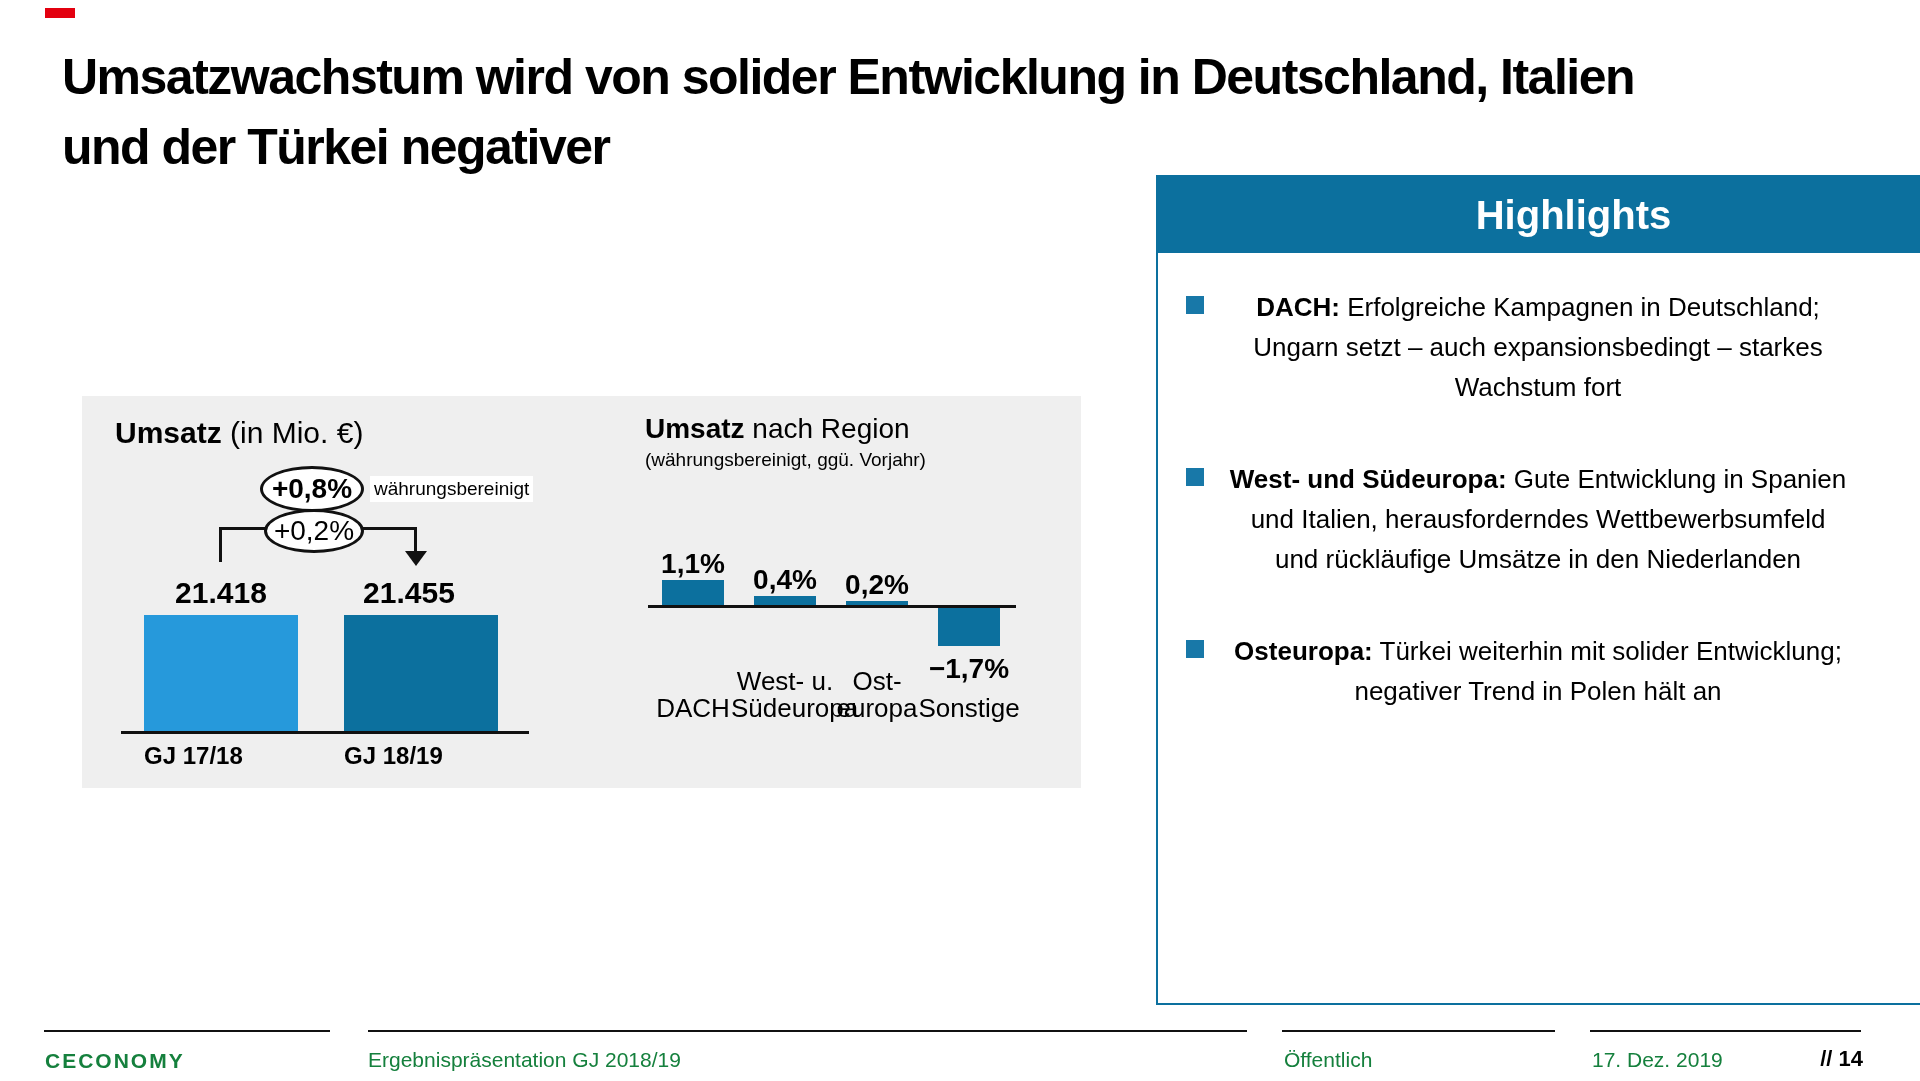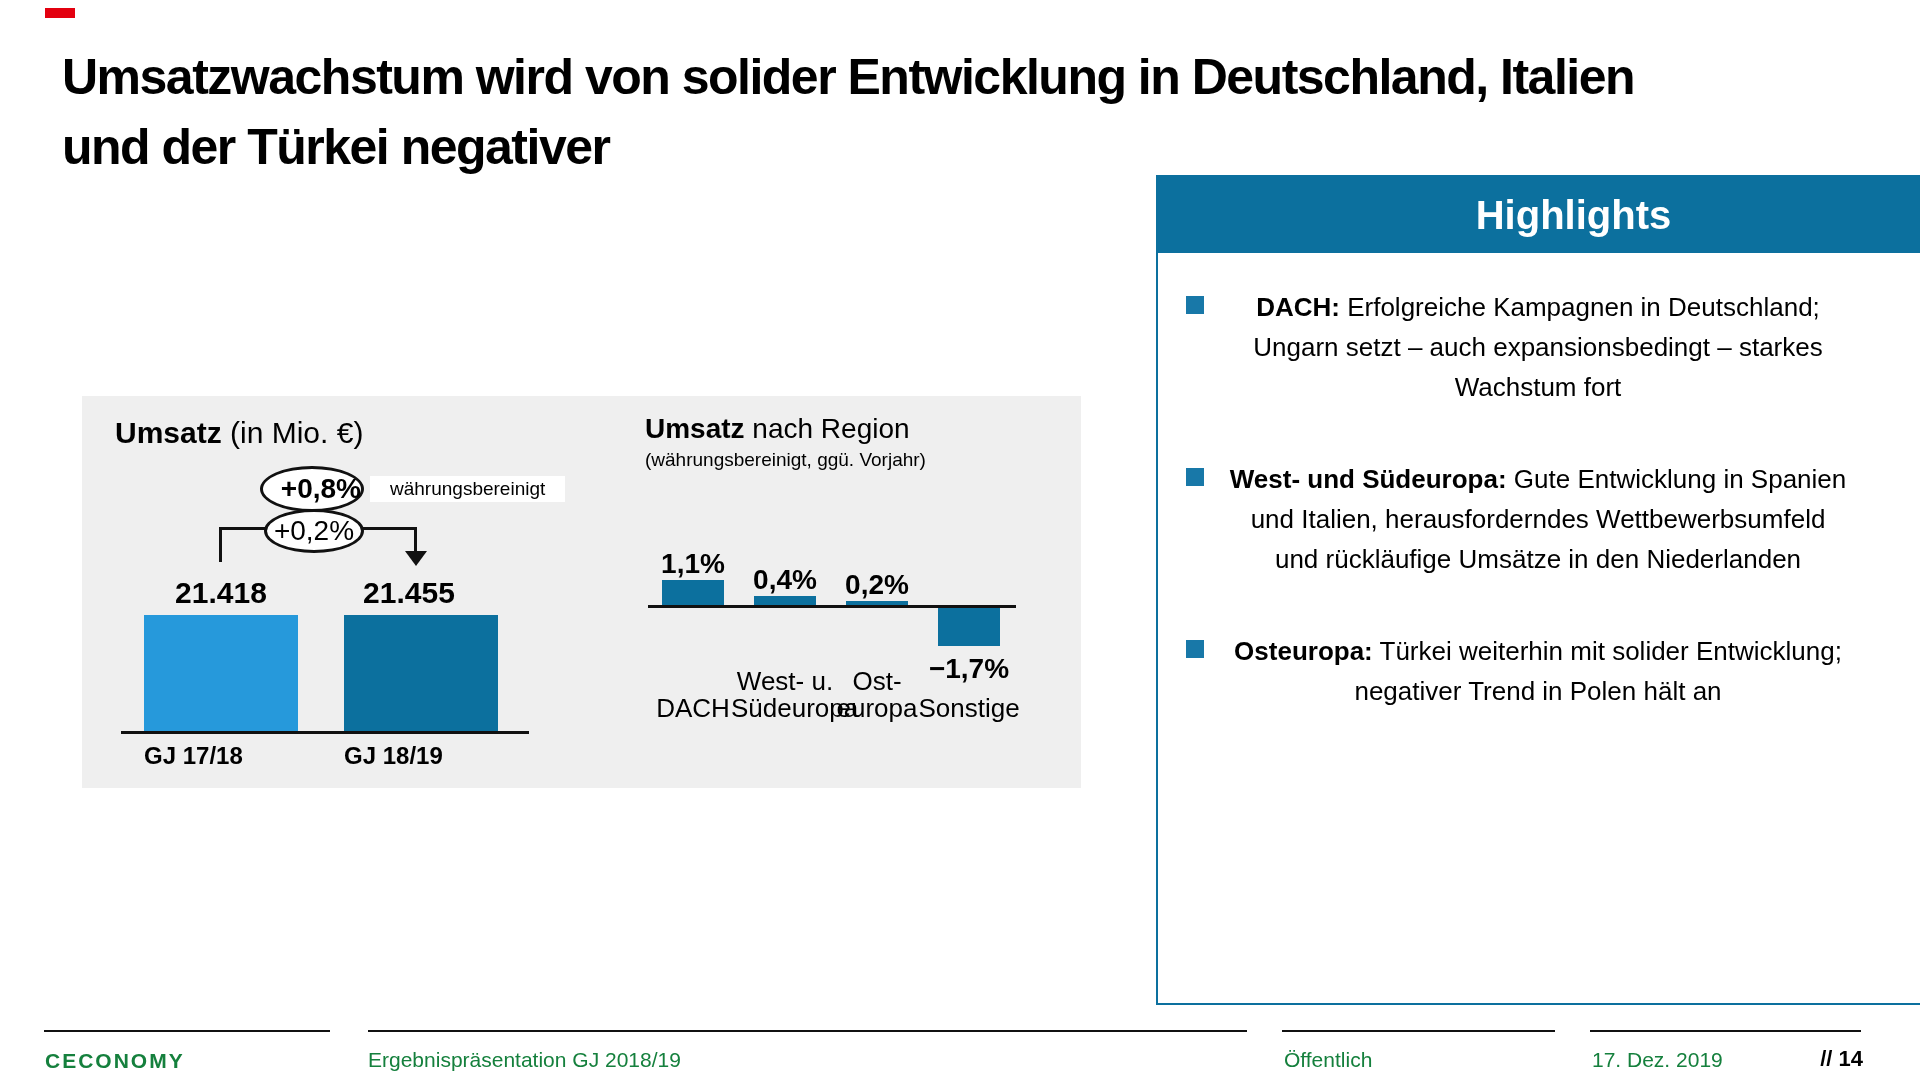--- a/index.html
+++ b/index.html
@@ -20,23 +20,23 @@
 
   
   .u-title { position:absolute; left:115px; top:416px; font-size:30px; }
   .u-title b { font-weight:bold; }
   .bracket { position:absolute; background:#111; z-index:1; }
   .arrowhead { position:absolute; left:405px; top:551px; width:0; height:0; z-index:1;
                border-left:11px solid transparent; border-right:11px solid transparent;
                border-top:15px solid #111; }
   .oval { position:absolute; background:#fff; border:3px solid #111; border-radius:50%;
           display:flex; align-items:center; justify-content:center; font-size:28px; z-index:2; }
-  .oval-fx { left:260px; top:466px; width:104px; height:46px; font-weight:bold;justify-content:flex-end; }
+  .oval-fx { left:260px; top:466px; width:104px; height:46px; font-weight:bold; }
   .oval-rep { left:264px; top:509px; width:100px; height:44px; }
-  .fx-note { position:absolute; left:370px; top:476px; background:#fff; padding:2px 20px;
+  .fx-note { position:absolute; left:370px; top:476px; background:#fff; padding:2px 4px;
              font-size:19px; z-index:2; }
   .u-val { position:absolute; width:154px; text-align:center; top:576px; font-size:30px;font-weight:bold; }
   .u-bar { position:absolute; width:154px; }
   .u-axis { position:absolute; left:121px; top:731px; width:408px; height:3px; background:#111; }
   .u-cat { position:absolute; width:154px; text-align:left; top:742px; font-size:24px;font-weight:bold; }
 
   
   .r-title { position:absolute; left:645px; top:413px; font-size:28px; }
   .r-title b { font-weight:bold; }
   .r-sub { position:absolute; left:645px; top:449px; font-size:19px; }

